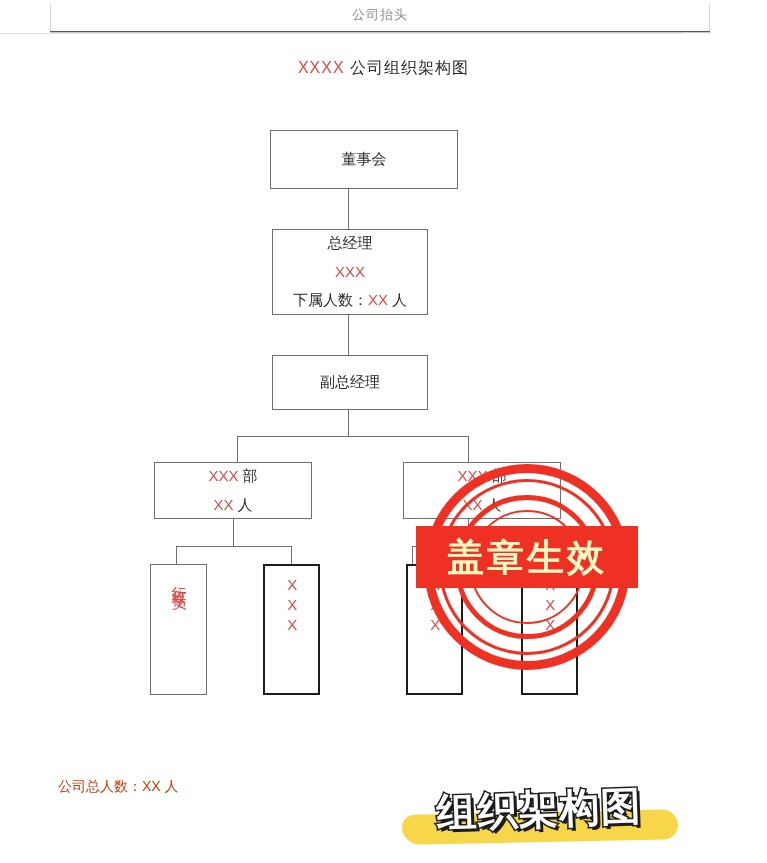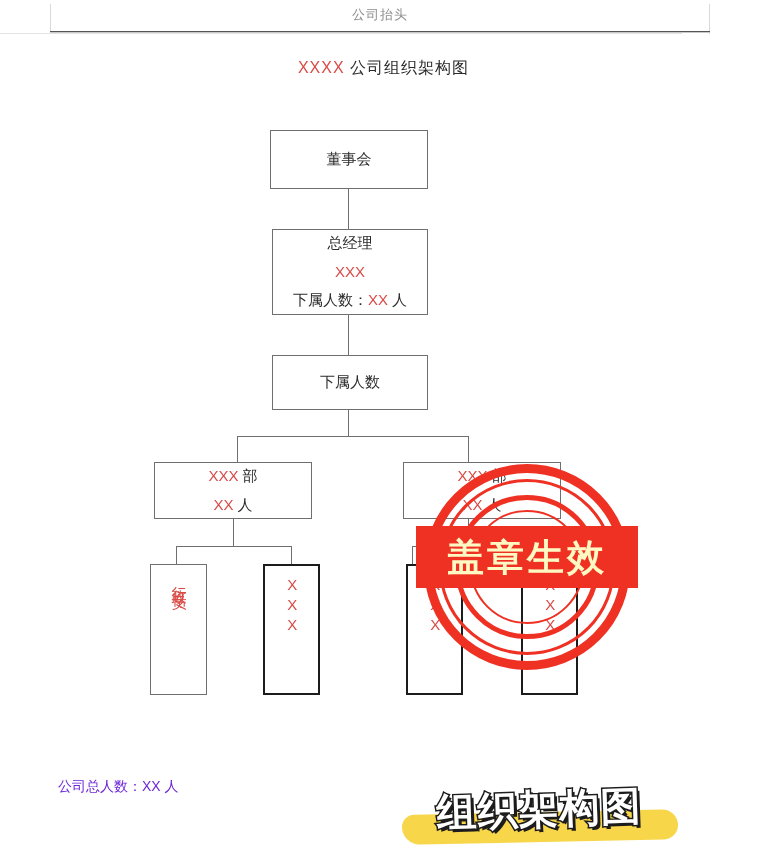--- a/index.html
+++ b/index.html
@@ -118,21 +118,21 @@
   }
   .conn.v { width: 1.3px; }
   .conn.h { height: 1.3px; }
 
   
   .footer-total {
     position: absolute;
     left: 58px;
     top: 778px;
     font-size: 14px;
-    color: #6d28d9;
+    color: #c2410c;
     white-space: nowrap;
   }
 
   
   .stamp {
     position: absolute;
     left: 424px;
     top: 464px;
     width: 206px;
     height: 206px;
@@ -234,32 +234,32 @@
   <div class="conn v" style="left:233px; top:519px; height:27px;"></div>
   <div class="conn h" style="left:176px; top:546px; width:115px;"></div>
   <div class="conn v" style="left:176px; top:546px; height:18px;"></div>
   <div class="conn v" style="left:291px; top:546px; height:18px;"></div>
 
   <div class="conn v" style="left:468px; top:519px; height:27px;"></div>
   <div class="conn h" style="left:412px; top:546px; width:116px;"></div>
   <div class="conn v" style="left:412px; top:546px; height:18px;"></div>
   <div class="conn v" style="left:528px; top:546px; height:18px;"></div>
 
-  <div class="node thin" style="left:270px; top:130px; width:158px; height:59px;align-items:center;">
+  <div class="node thin" style="left:270px; top:130px; width:188px; height:59px;align-items:center;">
     <div class="line">董事会</div>
   </div>
 
   <div class="node thin" style="left:272px; top:229px; width:156px; height:86px;">
     <div class="line">总经理</div>
     <div class="line redtext">XXX</div>
     <div class="line"><span>下属人数：</span><span class="red">XX</span> <span>人</span></div>
   </div>
 
   <div class="node thin" style="left:272px; top:355px; width:156px; height:55px;">
-    <div class="line">下属人数</div>
+    <div class="line">副总经理</div>
   </div>
 
   <div class="node thin" style="left:154px; top:462px; width:158px; height:57px;">
     <div class="line"><span class="red">XXX</span> <span>部</span></div>
     <div class="line"><span class="red">XX</span> <span>人</span></div>
   </div>
 
   <div class="node thin" style="left:403px; top:462px; width:158px; height:57px;">
     <div class="line"><span class="red">XXX</span> <span>部</span></div>
     <div class="line"><span class="red">XX</span> <span>人</span></div>

